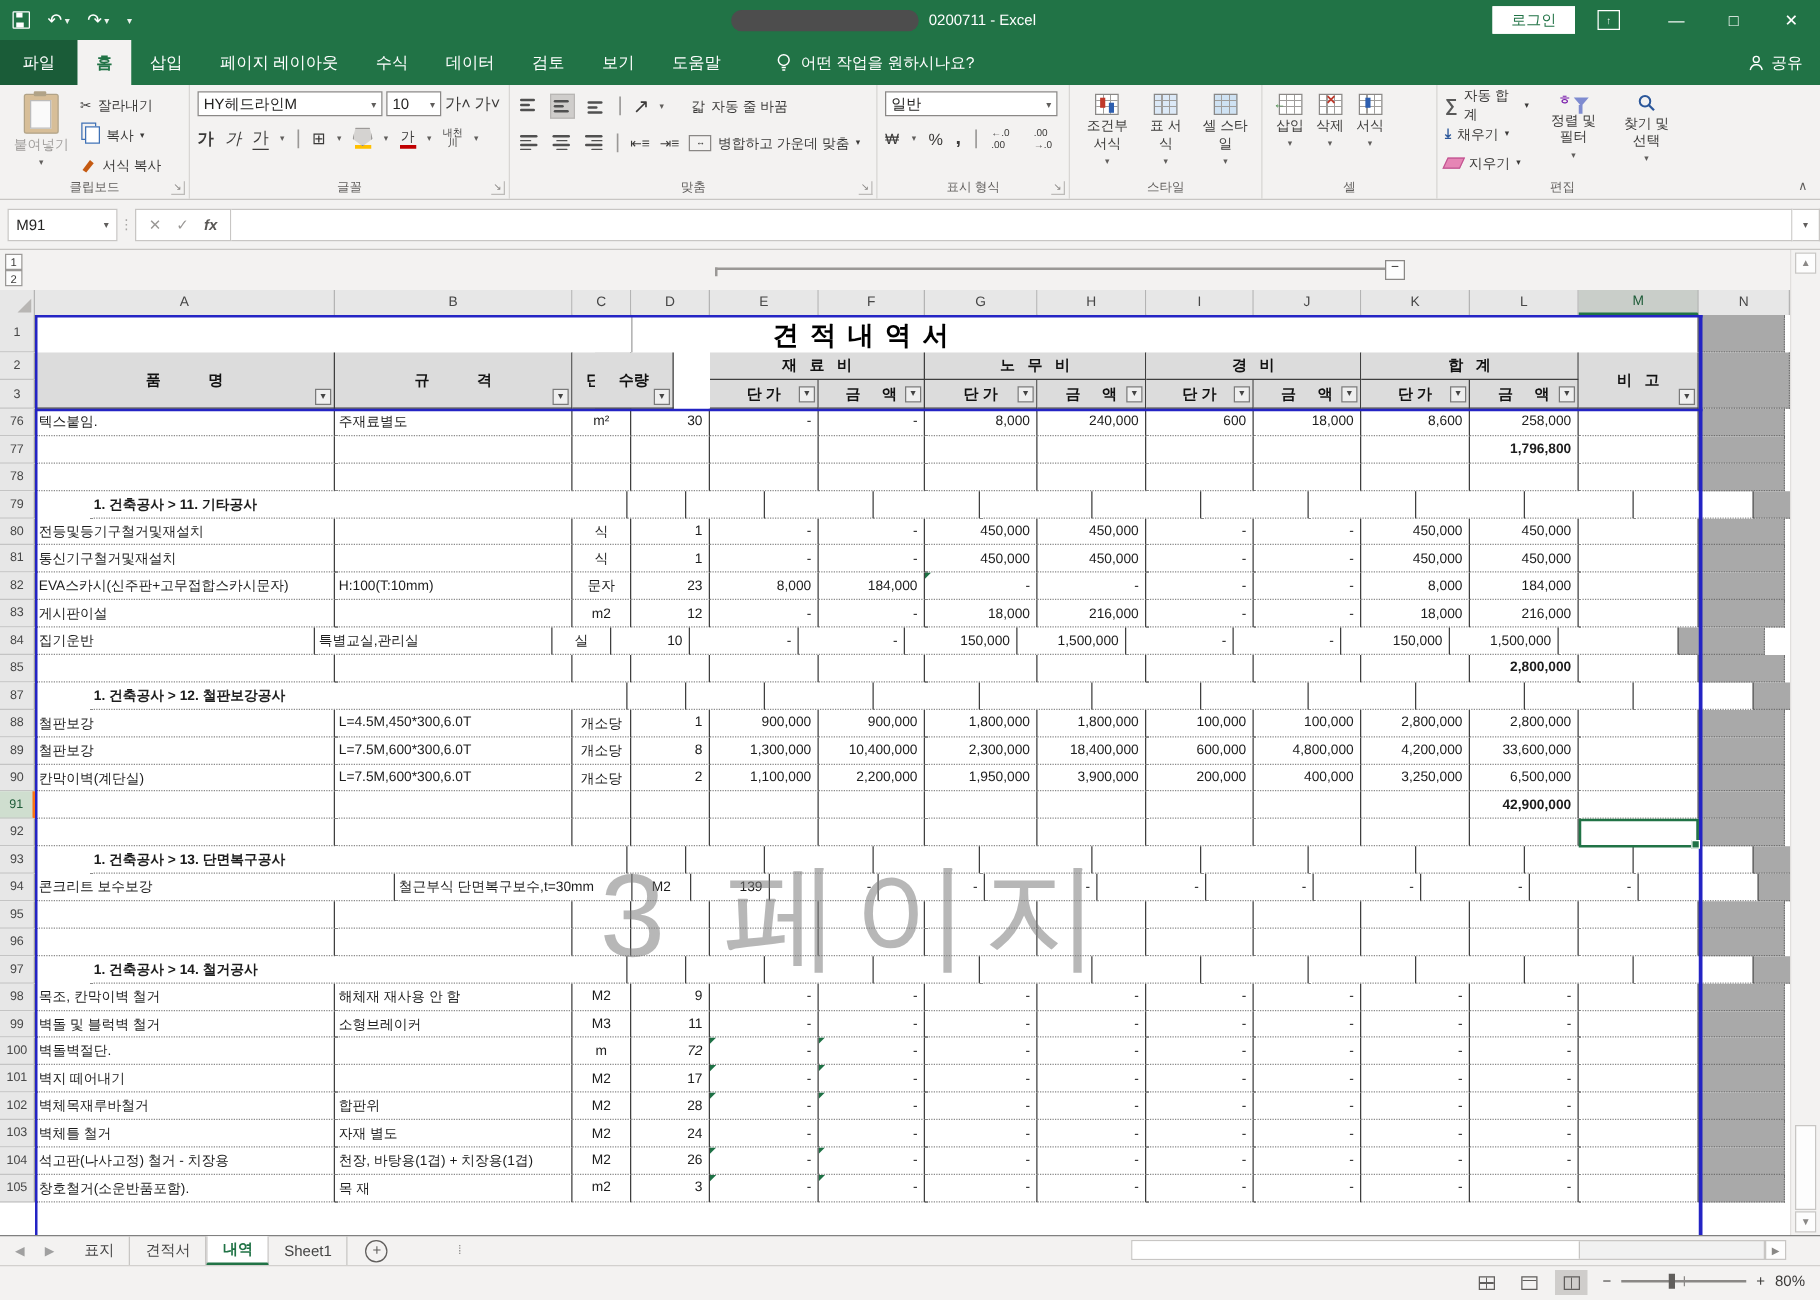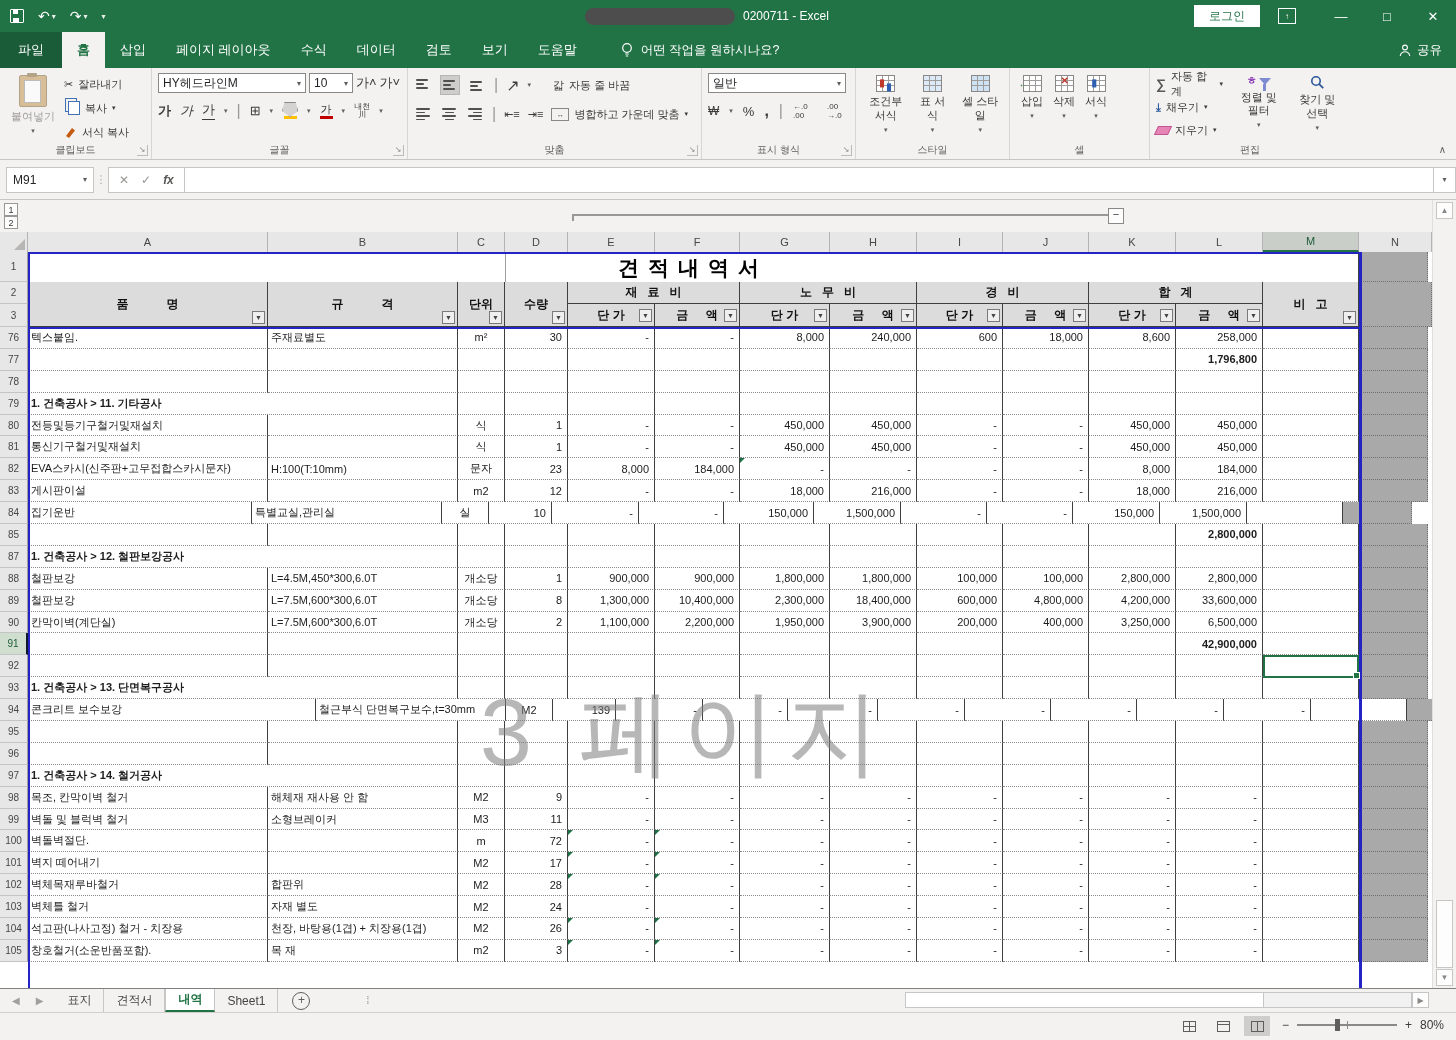--- a/index.html
+++ b/index.html
@@ -73,26 +73,26 @@
   .sheet{position:absolute;top:232px;left:0;width:1432px;height:756px;overflow:hidden;background:#fff;}
   .colhdrs{position:absolute;top:0;left:0;height:20px;display:flex;background:#e7e7e7;border-bottom:1px solid #9f9f9f;box-sizing:border-box;width:1432px;}
   .corner{width:28px;height:20px;border-right:1px solid #b4b4b4;position:relative;background:#e7e7e7;box-sizing:border-box;}
   .corner:after{content:"";position:absolute;right:2px;bottom:2px;border-left:11px solid transparent;border-bottom:11px solid #b8b6b4;}
   .colh{height:20px;display:flex;align-items:center;justify-content:center;font-size:11px;color:#474747;border-right:1px solid #b4b4b4;box-sizing:border-box;background:#e7e7e7;}
   .colh.selcol{background:#c9cec9;border-bottom:2px solid #217346;color:#1e5c38;}
   .rowsarea{position:absolute;top:20px;left:0;width:1432px;}
   .gr{display:flex;height:21.9px;box-sizing:border-box;}
   .gr.r1{height:30px;}
   .rh{width:28px;flex:none;background:#e7e7e7;border-right:1px solid #9f9f9f;border-bottom:1px solid #c4c4c4;font-size:10px;color:#474747;display:flex;align-items:center;justify-content:center;box-sizing:border-box;}
-  .rh.rhsel{background:#cfdecf;color:#1e5c38;border-right:2px solid #0f172a;}
+  .rh.rhsel{background:#cfdecf;color:#1e5c38;border-right:2px solid #f97316;}
   .gc{flex:none;border-right:1px solid #3f3f3f;border-bottom:1px dotted #8a8a8a;box-sizing:border-box;font-size:11px;color:#1c1c1c;display:flex;align-items:center;overflow:hidden;white-space:nowrap;position:relative;background:transparent;}
   .tl{justify-content:flex-start;padding-left:3px;}
   .tc{justify-content:center;}
   .tr{justify-content:flex-end;padding-right:5px;}
-  .sec{font-weight:bold;}
+  .sec{font-weight:bold;margin-left:44px;}
   .bsum{font-weight:bold;}
   .tri{position:absolute;left:0;top:0;width:0;height:0;border-top:5px solid #1e7145;border-right:5px solid transparent;}
   .nout{flex:none;width:69px;background:#a9a9a9;border-bottom:1px dotted #6f6f6f;border-right:1px dotted #6f6f6f;box-sizing:border-box;}
   .titlecell{flex:none;width:1331px;position:relative;border-right:1px solid #3f3f3f;box-sizing:border-box;background:#fff;}
   .titlecell .dline{position:absolute;left:477px;top:0;bottom:0;width:1px;background:#9f9f9f;}
   .sheettitle{position:absolute;left:0;right:0;top:2px;text-align:center;font-size:21px;font-weight:bold;letter-spacing:9px;color:#000;}
   .thead{position:relative;height:45px;}
   .hc{position:absolute;background:#dcdcdc;border-right:1px solid #3f3f3f;border-bottom:1px solid #3f3f3f;box-sizing:border-box;display:flex;align-items:center;justify-content:center;font-weight:bold;font-size:12px;color:#111;}
   .hrh{position:absolute;left:0;width:28px;background:#e7e7e7;border-right:1px solid #9f9f9f;border-bottom:1px solid #c4c4c4;font-size:10px;color:#474747;display:flex;align-items:center;justify-content:center;box-sizing:border-box;}
   .fbtn{position:absolute;right:2px;bottom:2px;width:13px;height:13px;background:#efefef;border:1px solid #7a7a7a;font-size:7px;color:#444;display:flex;align-items:center;justify-content:center;box-sizing:border-box;}
@@ -506,21 +506,21 @@
             <span class="fbtn">▼</span>
           </div>
         <div class="hc dist2" style="left:28px;width:240px;top:0;height:45px;">
             <span>품명</span>
             <span class="fbtn">▼</span>
           </div>
         <div class="hc" style="left:458px;width:47px;top:0;height:45px;">
             <span>단위</span>
             <span class="fbtn">▼</span>
           </div>
-        <div class="hc" style="left:505px;width:63px;top:0;height:45px;justify-content:center;">
+        <div class="hc" style="left:476px;width:63px;top:0;height:45px;justify-content:center;">
             <span>수량</span>
             <span class="fbtn">▼</span>
           </div>
         <div class="hc dist-g" style="left:568px;width:172px;top:0;height:22px;">
             <span>재료비</span>
           </div>
         <div class="hc dist-g" style="left:740px;width:177px;top:0;height:22px;">
             <span>노무비</span>
           </div>
         <div class="hc dist-g" style="left:917px;width:172px;top:0;height:22px;">
@@ -954,21 +954,21 @@
             <div class="gc tr" style="width: 87px;">-</div>
             <div class="gc tr" style="width: 87px;">-</div>
             <div class="gc tl" style="width: 96px;"></div>
             <div class="nout"></div>
           </div>
           <div class="gr">
             <div class="rh">100</div>
             <div class="gc tl" style="width: 240px;">벽돌벽절단.</div>
             <div class="gc tl" style="width: 190px;"></div>
             <div class="gc tc" style="width: 47px;">m</div>
-            <div class="gc tr" style="width: 63px;">72</div>
+            <div class="gc tr" style="width: 63px; font-style: italic;">72</div>
             <div class="gc tr" style="width: 87px;">-<i class="tri"></i></div>
             <div class="gc tr" style="width: 85px;">-<i class="tri"></i></div>
             <div class="gc tr" style="width: 90px;">-</div>
             <div class="gc tr" style="width: 87px;">-</div>
             <div class="gc tr" style="width: 86px;">-</div>
             <div class="gc tr" style="width: 86px;">-</div>
             <div class="gc tr" style="width: 87px;">-</div>
             <div class="gc tr" style="width: 87px;">-</div>
             <div class="gc tl" style="width: 96px;"></div>
             <div class="nout"></div>

